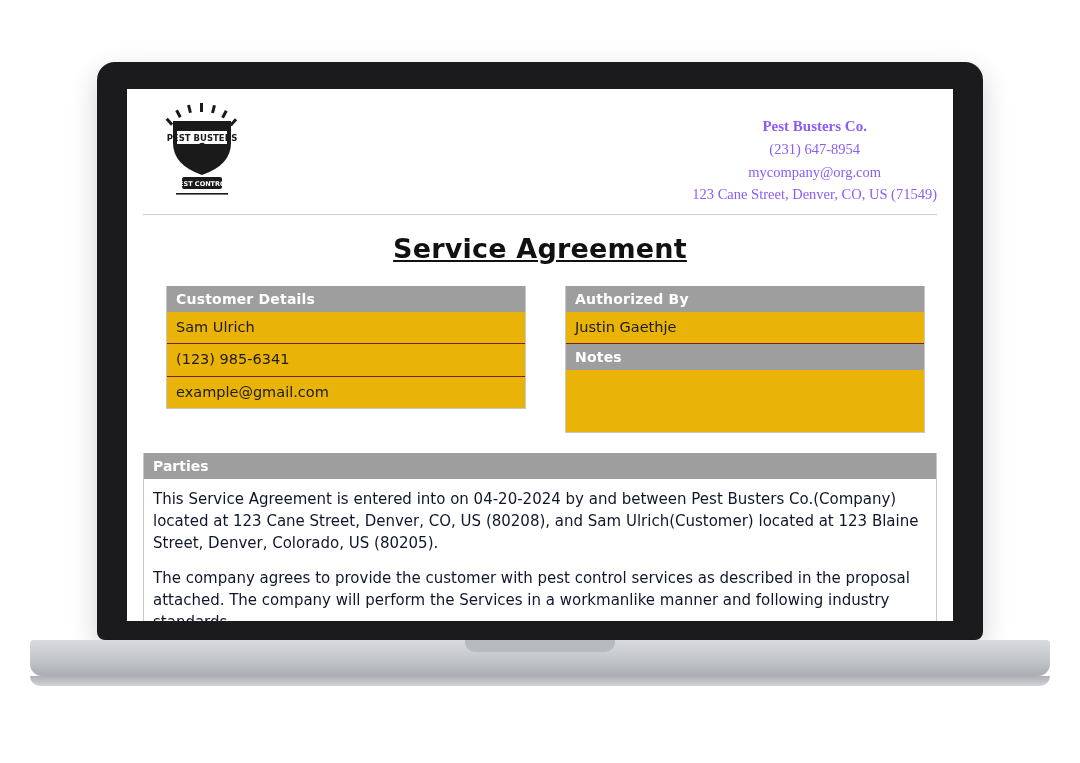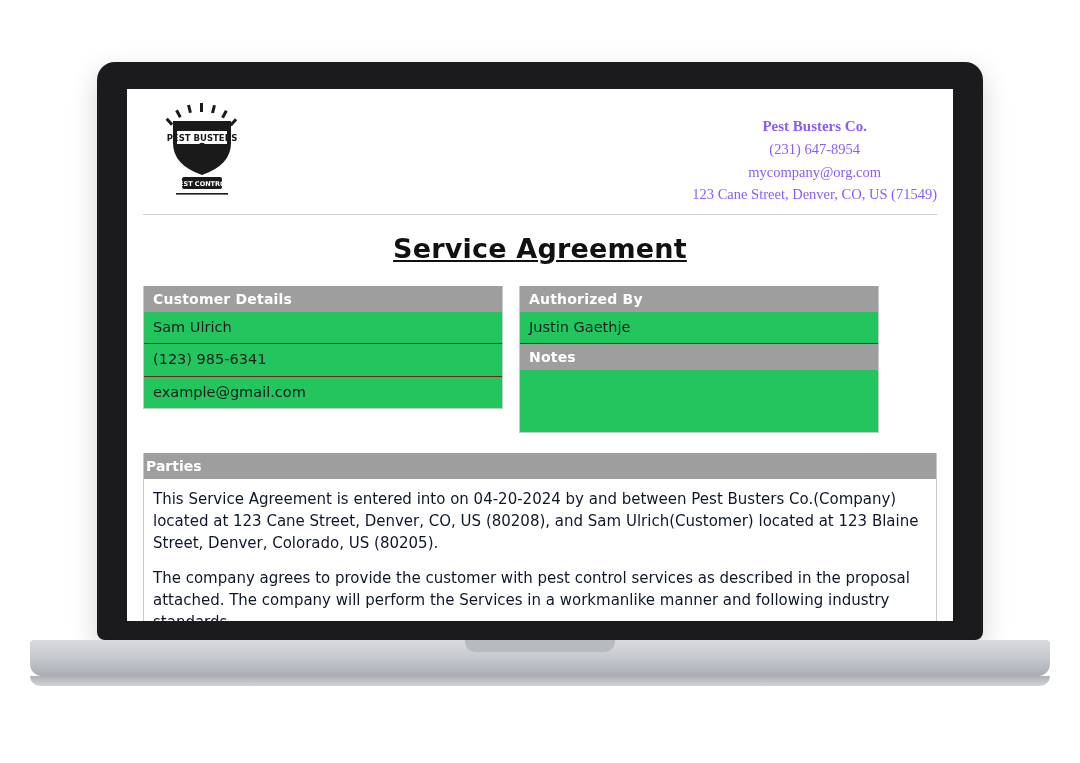--- a/index.html
+++ b/index.html
@@ -99,21 +99,22 @@
 
   .cards-row {
     display: flex;
     gap: 16px;
     align-items: flex-start;
   }
   .card {
     border: 1px solid #c9c9c9;
     border-top: none;
     flex: 1 1 0;
-    background: #22c55e;
+    background: #eab308;
+    margin-left: 23px;
   }
   .card.col-left { max-width: 360px; }
   .card.col-right { max-width: 360px; }
 
   .card-head {
     background: #9e9e9e;
     color: #ffffff;
     font-weight: bold;
     font-size: 14px;
     padding: 5px 9px;
@@ -132,21 +133,21 @@
   .section {
     margin-top: 20px;
     border: 1px solid #c9c9c9;
     border-top: none;
   }
   .section-head {
     background: #9e9e9e;
     color: #ffffff;
     font-weight: bold;
     font-size: 14px;
-    padding: 5px 2px;
+    padding: 5px 9px;
   }
   .section-body {
     padding: 10px 9px 4px 9px;
     font-size: 15px;
     color: #0f172a;
     line-height: 1.45;
   }
   .section-body p { margin: 0 0 14px 0; }
 </style>
 </head>

